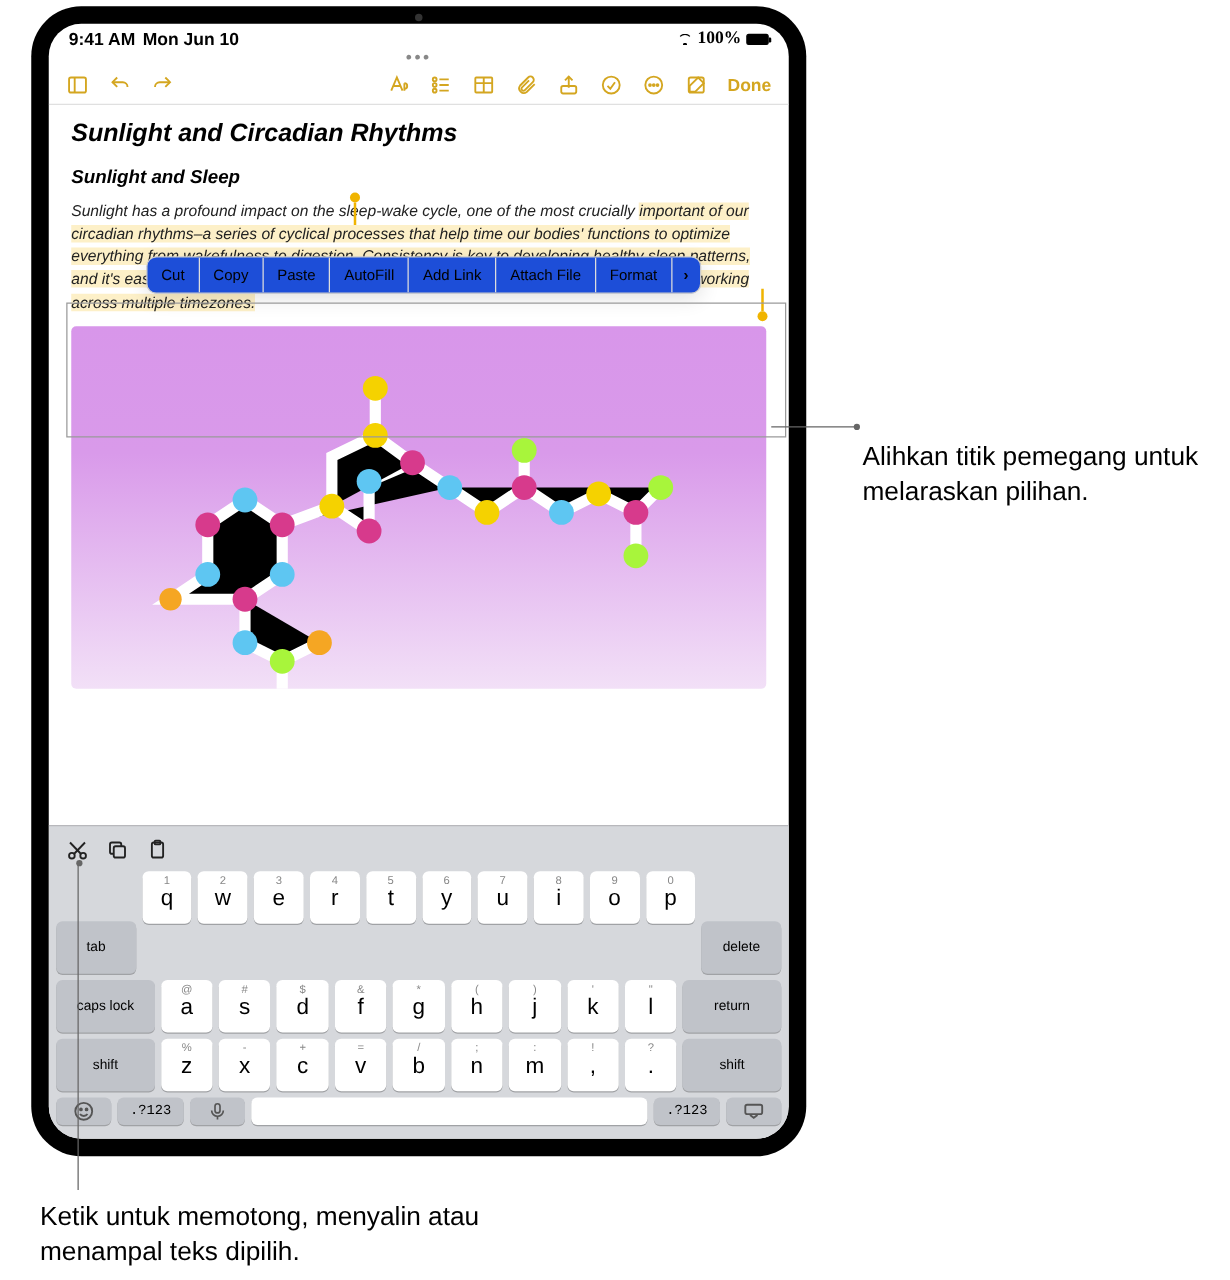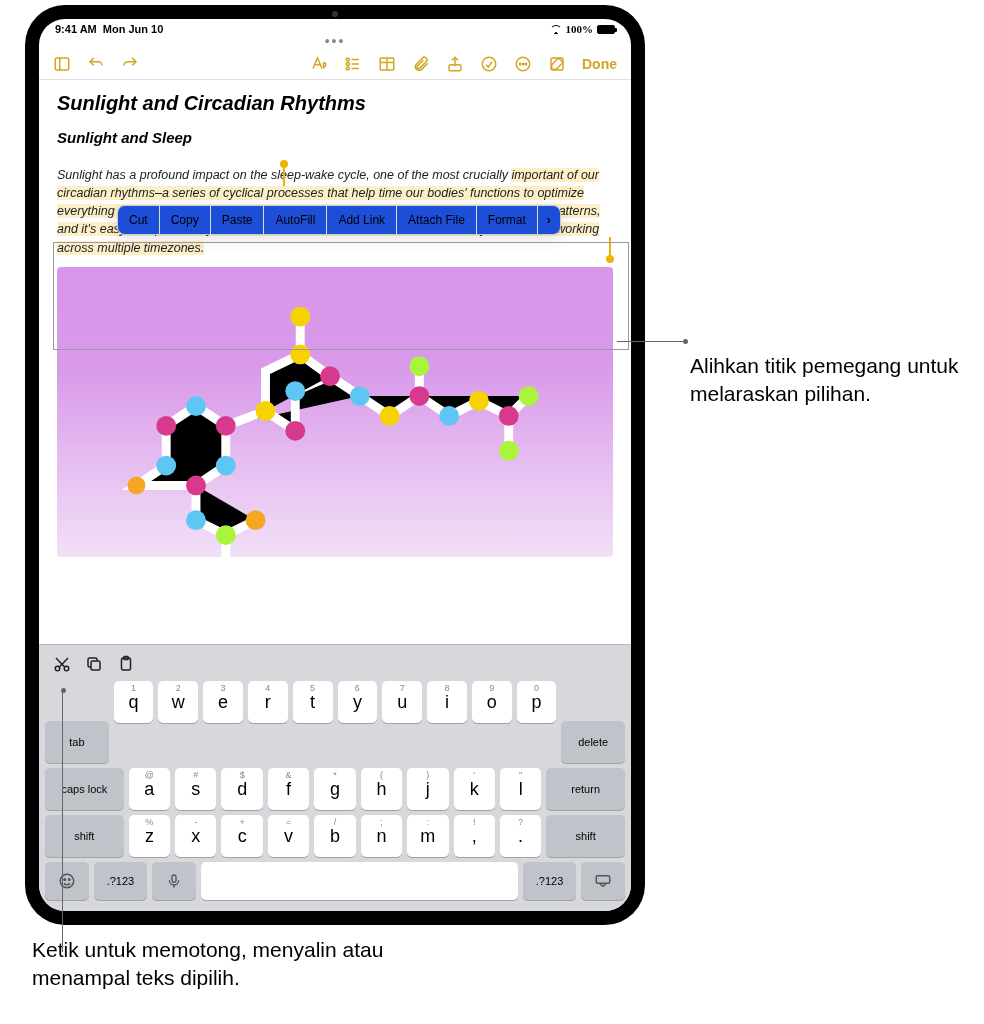--- a/index.html
+++ b/index.html
@@ -45,21 +45,21 @@
   .side-btn { position: absolute; background: #000; border-radius: 2px; }
   .side-btn.power { right: 21px; top: 105px; width: 4px; height: 55px; }
   .side-btn.vol1 { right: 21px; top: 175px; width: 4px; height: 40px; }
   .side-btn.vol2 { right: 21px; top: 222px; width: 4px; height: 40px; }
 
   
   .status-bar {
     display: flex;
     justify-content: space-between;
     align-items: center;
-    font-size: 11px;
+    font-size: 14px;
     font-weight: 600;
     padding: 4px 16px 2px;
     color: #000;
   }
   .status-left { display:flex; gap:6px; }
   .status-right { display:flex; gap:4px; align-items:center;font-family:Liberation Serif, serif; }
   .battery-icon {
     width: 18px; height: 9px;
     border: 1px solid #000;
     border-radius: 2px;
@@ -126,21 +126,21 @@
     margin-bottom: 14px;
   }
   .note-tags {
     color: #d4a620;
     font-size: 13px;
     margin-bottom: 14px;
   }
   .note-subtitle {
     font-size: 15px;
     font-weight: 700;
-    margin-bottom: 20px;
+    margin-bottom: 10px;
   }
   .note-paragraph {
     font-size: 12.5px;
     line-height: 1.45;
     color: #222;
     position: relative;
   }
   .selection-highlight {
     background: #fdf0c8;
     position: relative;
@@ -239,21 +239,21 @@
   }
   .key.special {
     background:#c0c3c9;
     font-size:11px;
     max-width:none;
   }
   .key.wide { flex:1.6; max-width:none;margin-top:40px;}
   .key.wider { flex:1.9; max-width:none; }
   .key.small { font-size:11px; }
   .spacebar { flex:6; max-width:none; background:#fff; }
-  .kb-row.bottom .key { height:38px; }
+  .kb-row.bottom .key { height:22px;font-family:Liberation Mono, monospace; }
 
   
   .callout {
     position: absolute;
     font-size: 21px;
     color: #000;
     line-height: 1.35;
   }
   .callout-line {
     position: absolute;
@@ -626,14 +626,14 @@
     </div>
 
     <div class="leader" style="left:14px;top:223px;width:576px;height:108px;border-color:#9a9a9a"></div>
 
   </div>
 </div>
 
 <div class="callout" style="left:690px; top:352px; width:270px">Alihkan titik pemegang untuk melaraskan pilihan.</div>
 <div class="callout-line" style="left:617px; top:341px; width:70px"></div>
 
-<div class="callout" style="left:32px; top:936px; width:400px">Ketik untuk memotong, menyalin atau menampal teks dipilih.</div>
+<div class="callout" style="left:32px; top:960px; width:400px">Ketik untuk memotong, menyalin atau menampal teks dipilih.</div>
 <div class="callout-line left-tick" style="left:62px; top:690px; width:1px; height:262px"></div>
 
 </body></html>

